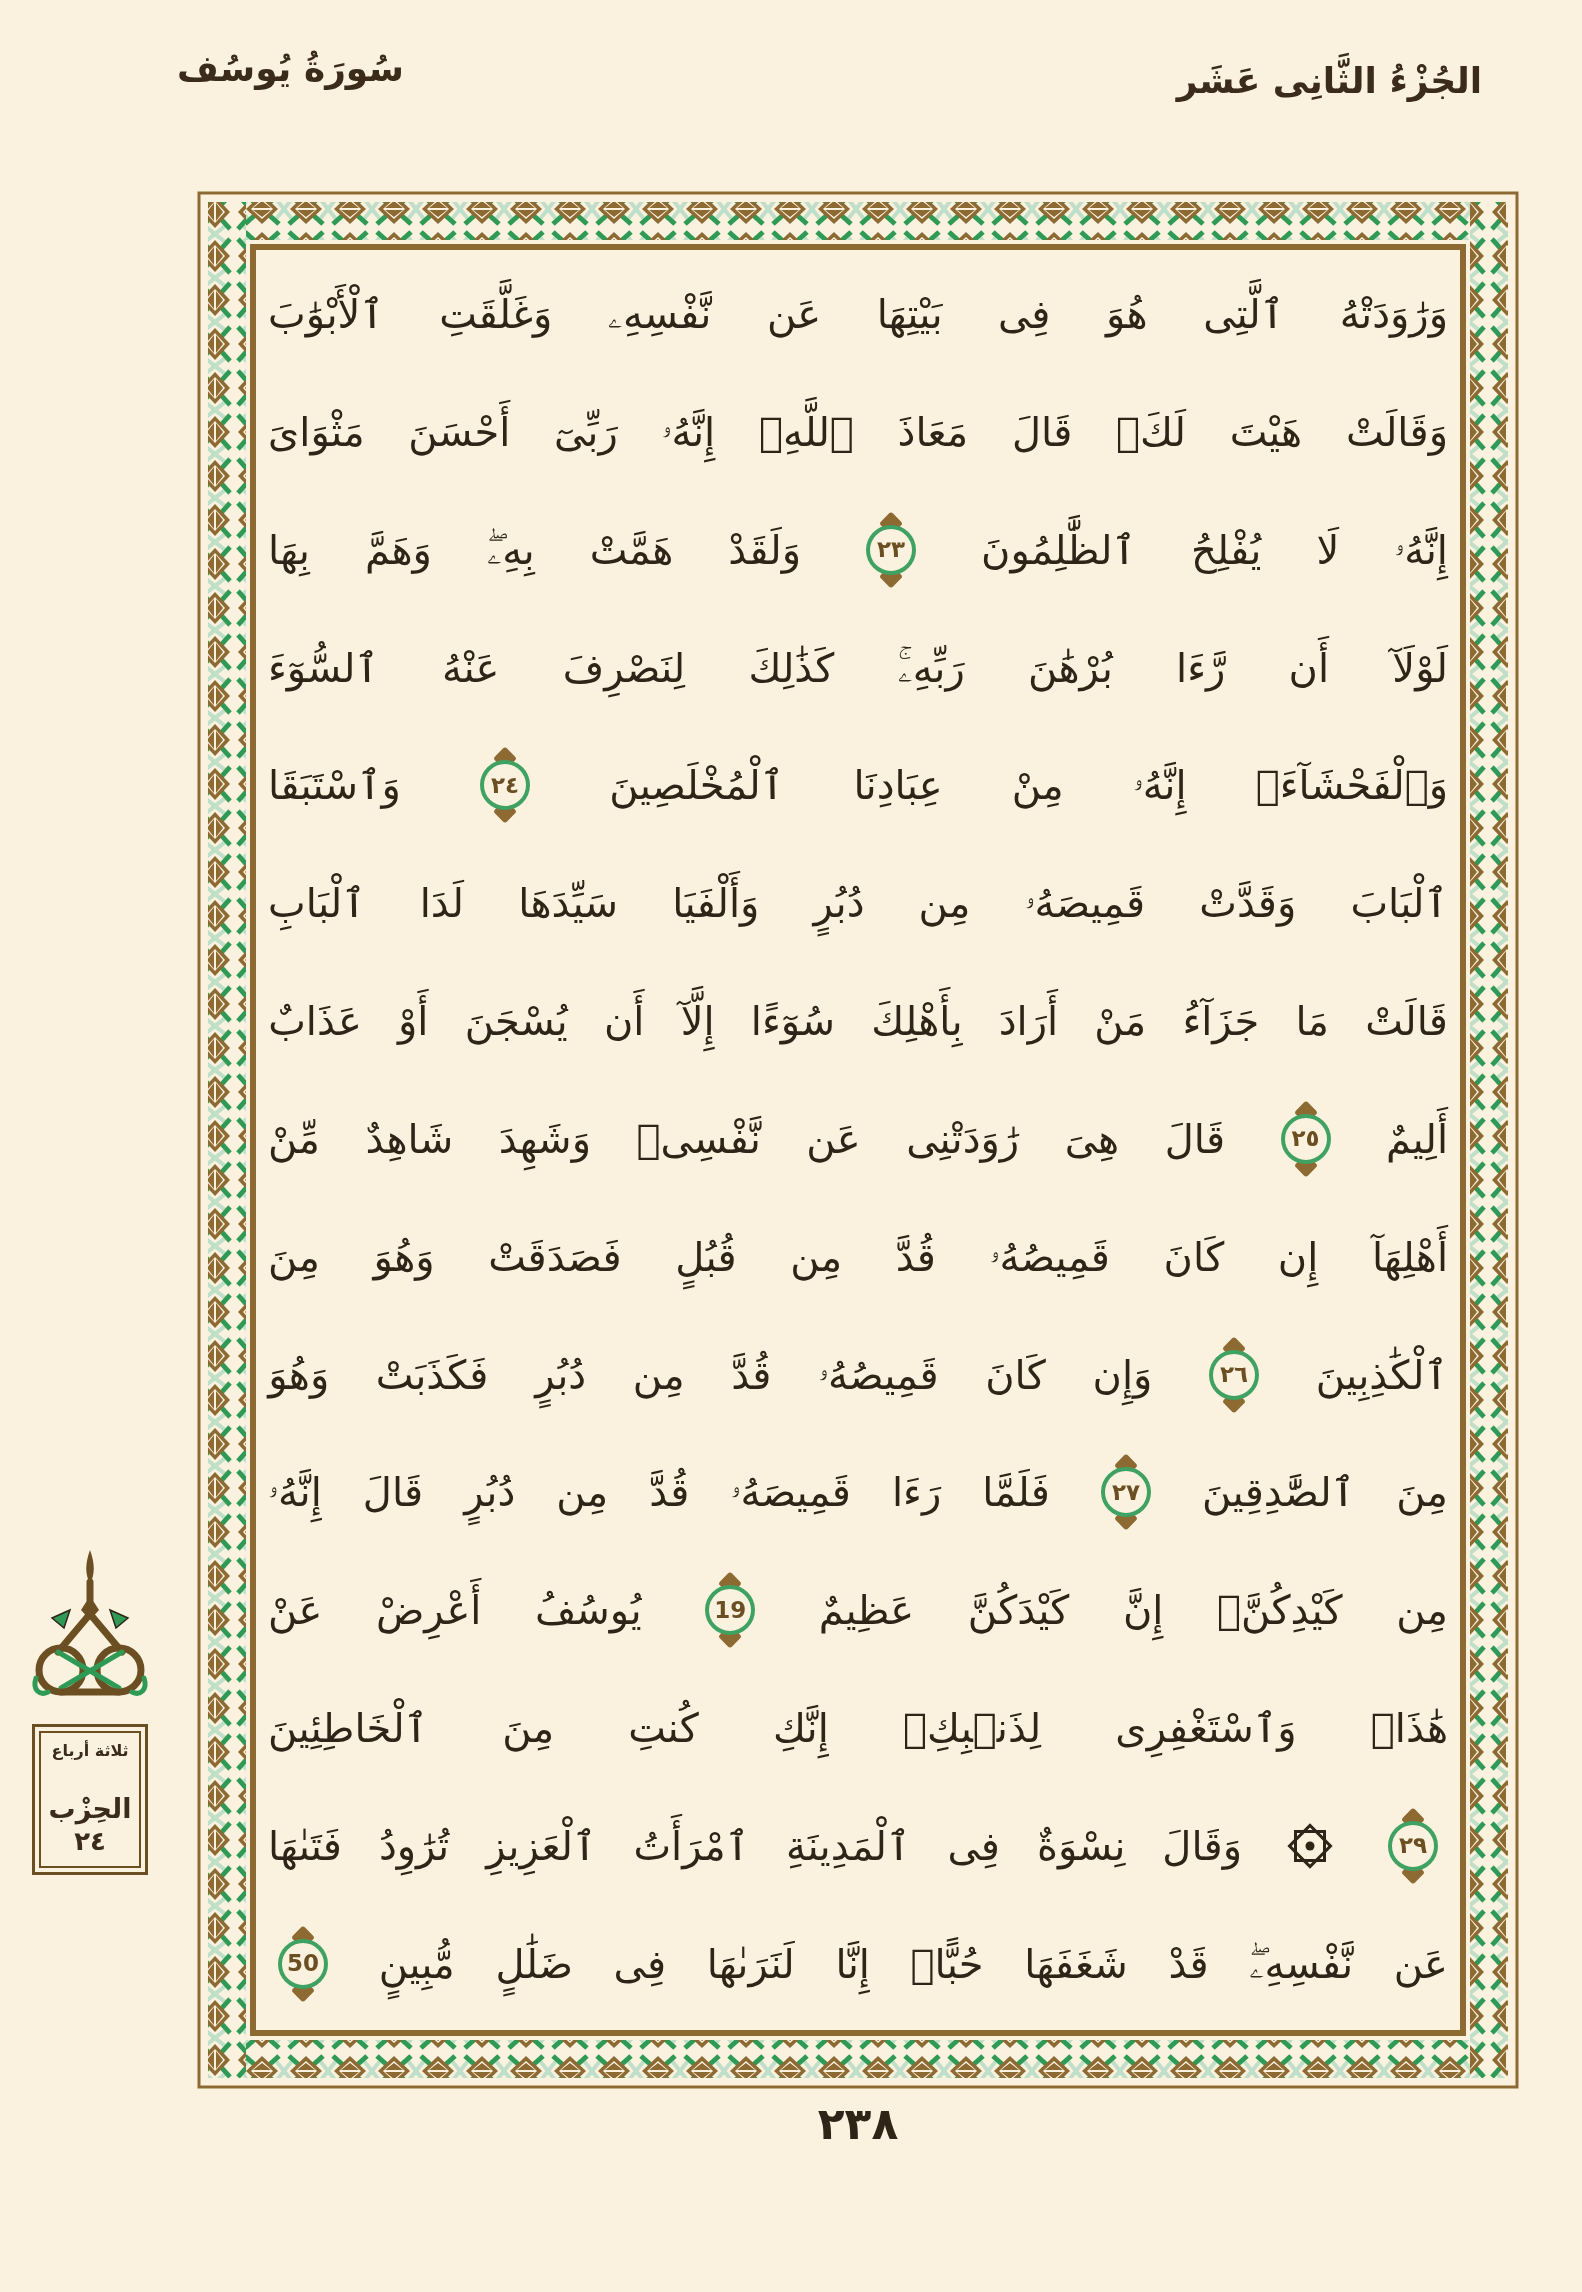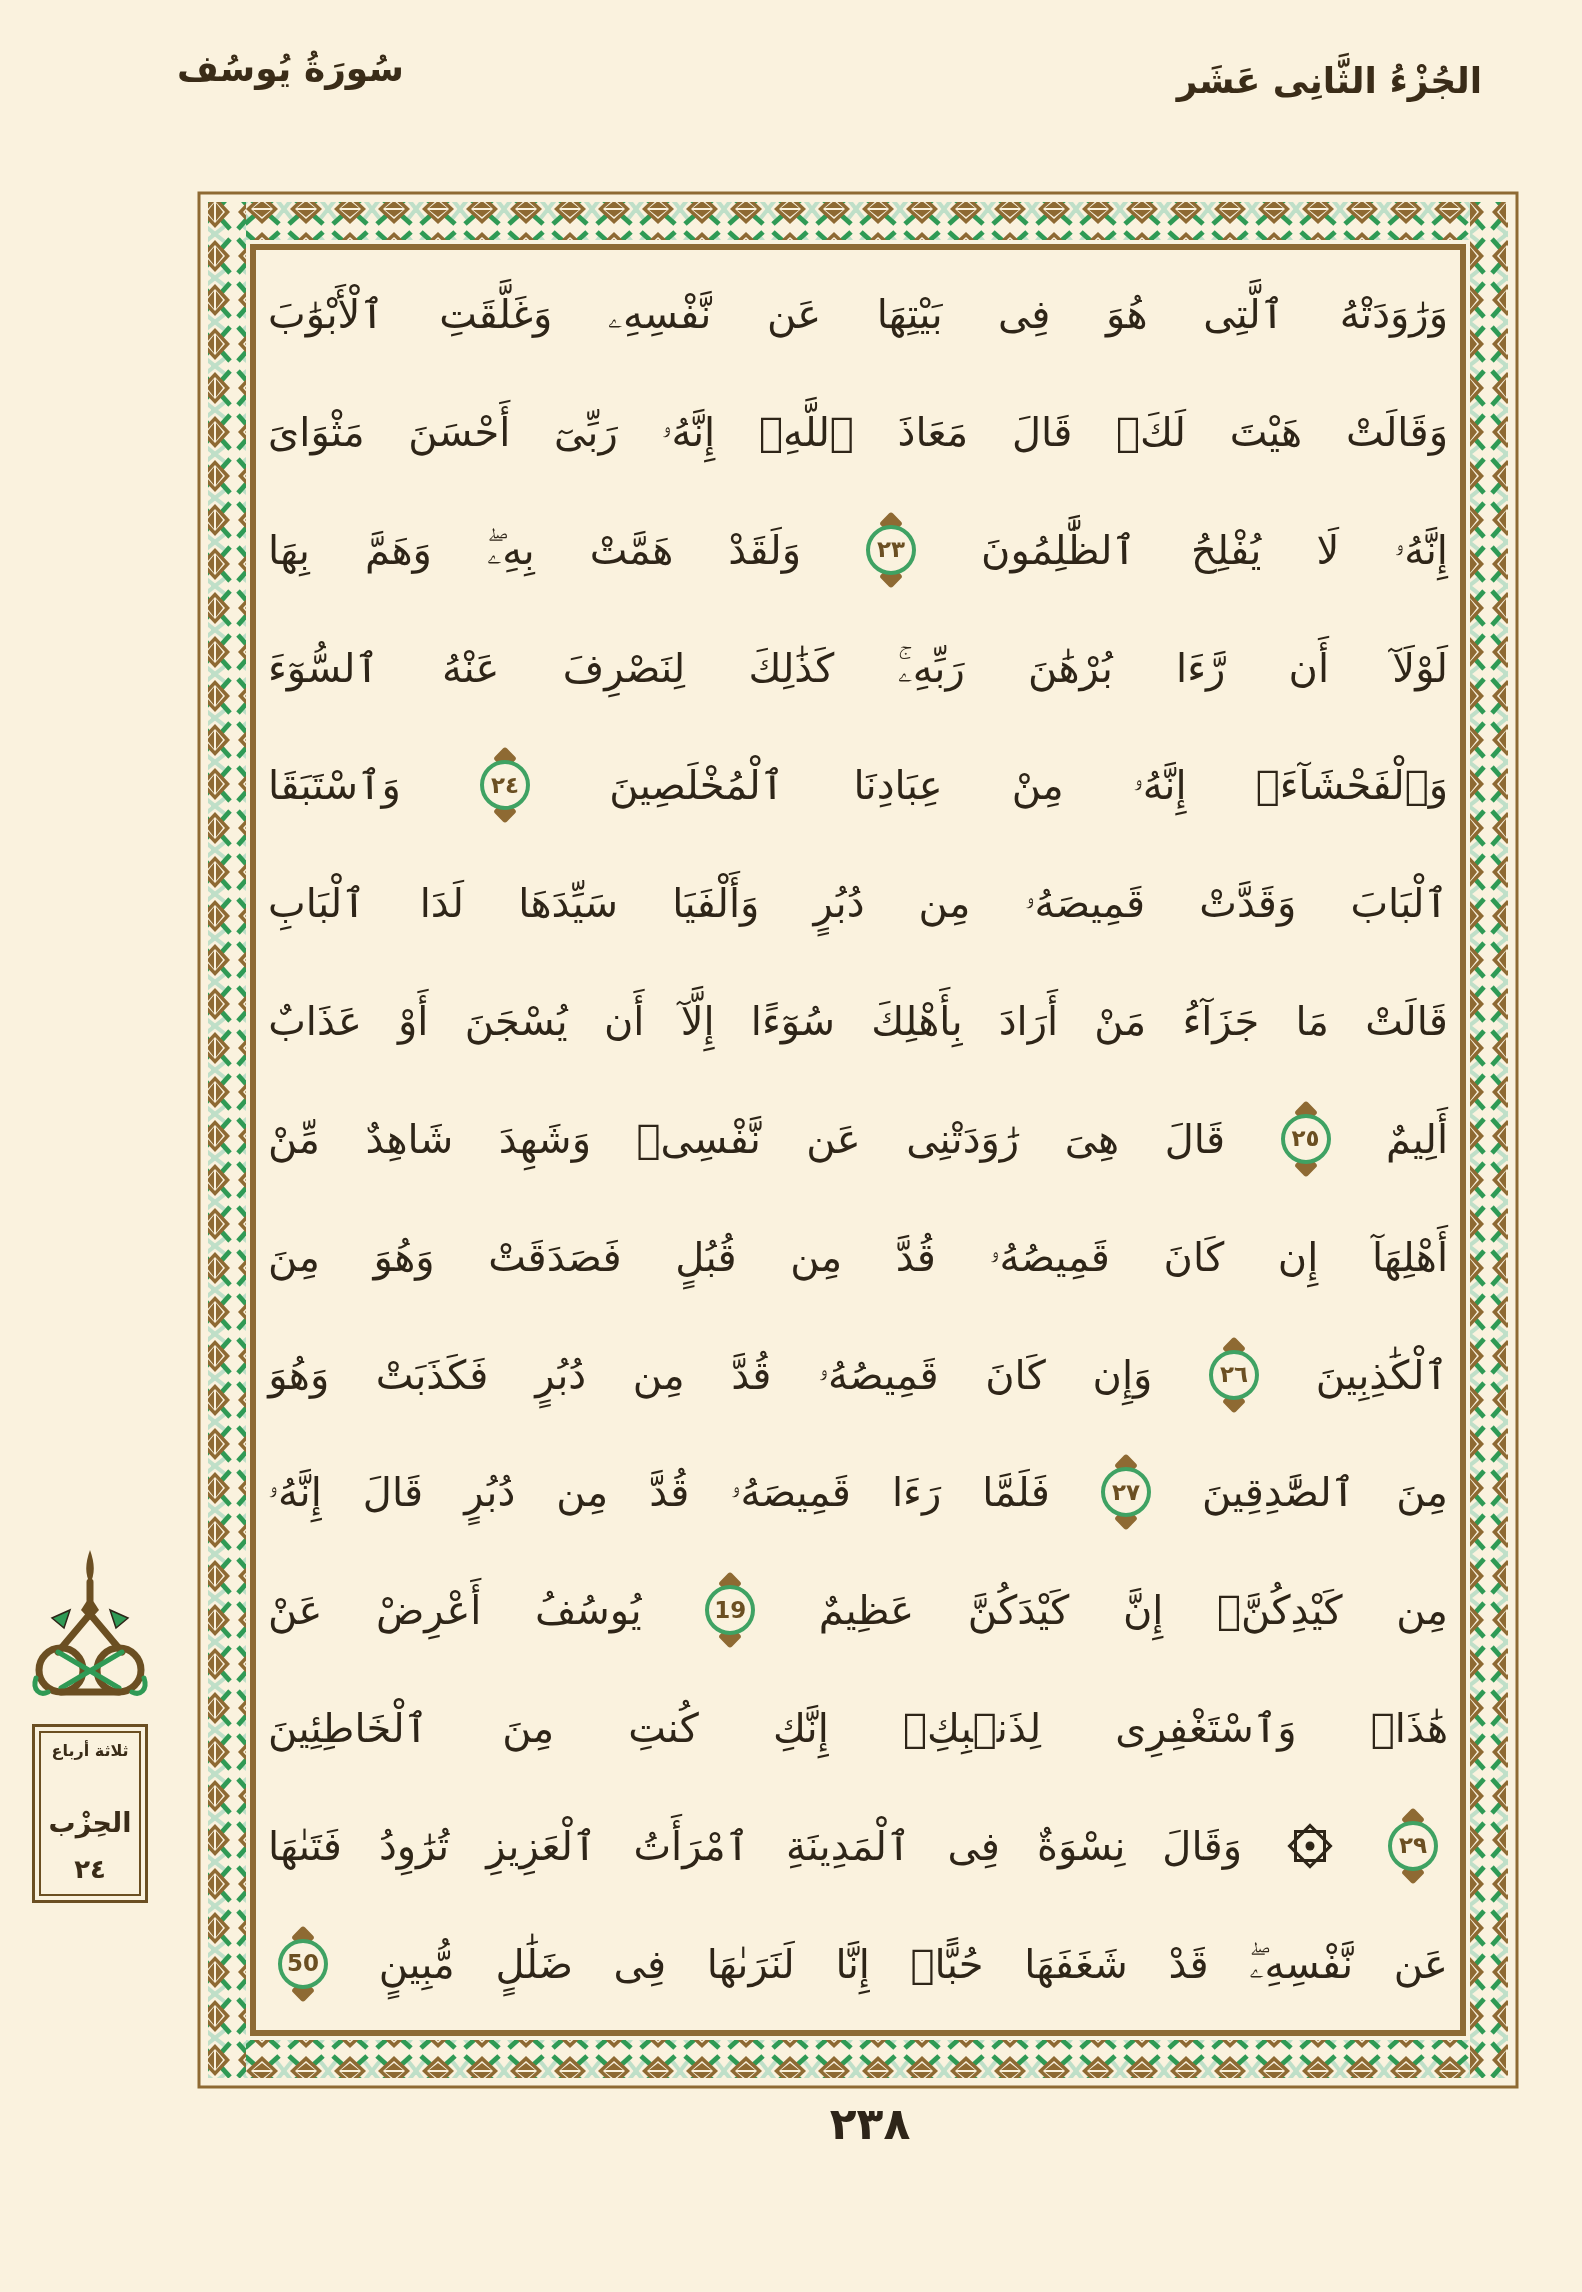--- a/index.html
+++ b/index.html
@@ -84,30 +84,30 @@
   .knot-green{fill:none; stroke:var(--green); stroke-width:5; stroke-linecap:round;}
   .knot-solid{fill:var(--gold-dark);}
   .knot-leaf{fill:var(--green); stroke:var(--ink); stroke-width:1.5;}
   .hizb-box{
     margin-top:6px; width:116px; border:3px solid var(--gold-dark);
     padding:4px; background:var(--paper);
   }
   .hizb-box-inner{
     border:2px solid var(--gold-dark);
     padding:8px 4px 10px;
-    display:flex; flex-direction:column; align-items:center; gap:16px;
+    display:flex; flex-direction:column; align-items:center; gap:2px;
     color:var(--header-ink);
     text-align:center;
   }
   .hizb-frac{font-size:16px; font-weight:bold;}
   .hizb-word{font-size:27px; font-weight:bold;margin-top:31px;}
   .hizb-num{font-size:26px; font-weight:bold;}
   
   .page-num{
-    position:absolute; left:208px; width:1324px; top:2098px;
+    position:absolute; left:196px; width:1324px; top:2098px;
     text-align:center; font-size:44px; font-weight:bold; color:var(--ink);
   }
 </style>
 </head>
 <body>
 
 <div class="hdr hdr-surah">سُورَةُ يُوسُف</div>
 <div class="hdr hdr-juz">الجُزْءُ الثَّانِى عَشَر</div>
 
 <div class="frame">

